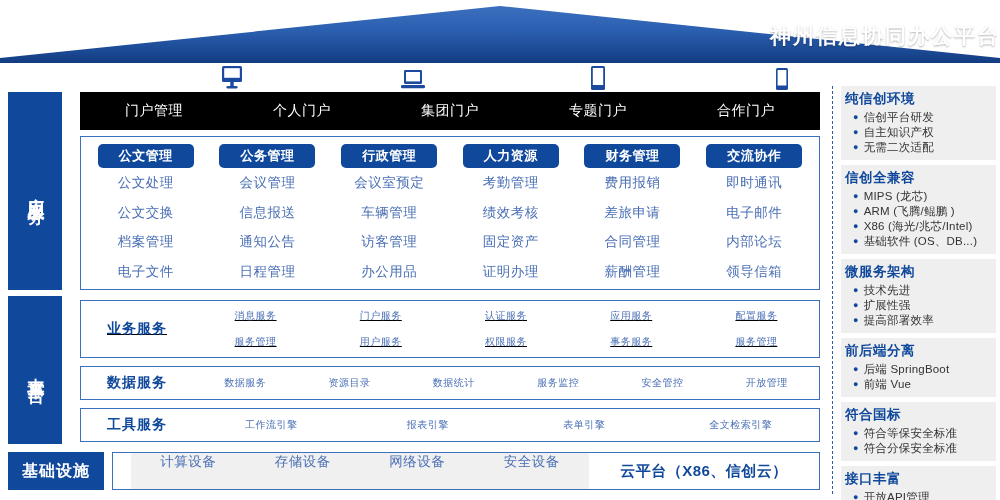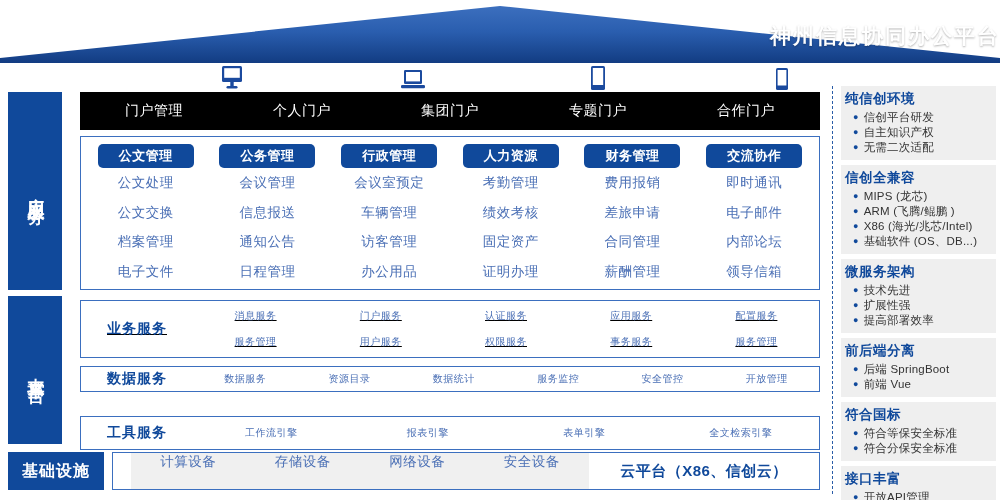--- a/index.html
+++ b/index.html
@@ -75,22 +75,22 @@
     text-align: center;
   }
 
   
   .sup-row {
     position: absolute; left: 80px; width: 740px;
     border: 1px solid #3B6FBF; background: #ffffff;
     display: flex; align-items: center;
   }
   #sup-biz  { top: 300px; height: 58px; text-decoration: underline; }
-  #sup-data { top: 366px; height: 26px; }
-  #sup-tool { top: 408px; height: 34px; margin-top: 8px; }
+  #sup-data { top: 366px; height: 34px; }
+  #sup-tool { top: 408px; height: 34px; }
   .sup-label {
     width: 112px; flex: 0 0 112px; text-align: center;
     color: #10499B; font-size: 14px; font-weight: bold; letter-spacing: 1px;
   }
   .sup-items { flex: 1; display: flex; flex-direction: column; justify-content: center; }
   .sup-line { display: flex; }
   .sup-cell {
     flex: 1; text-align: center; color: #4A6FB5;
     font-size: 10px; letter-spacing: .5px; line-height: 26px;
   }

